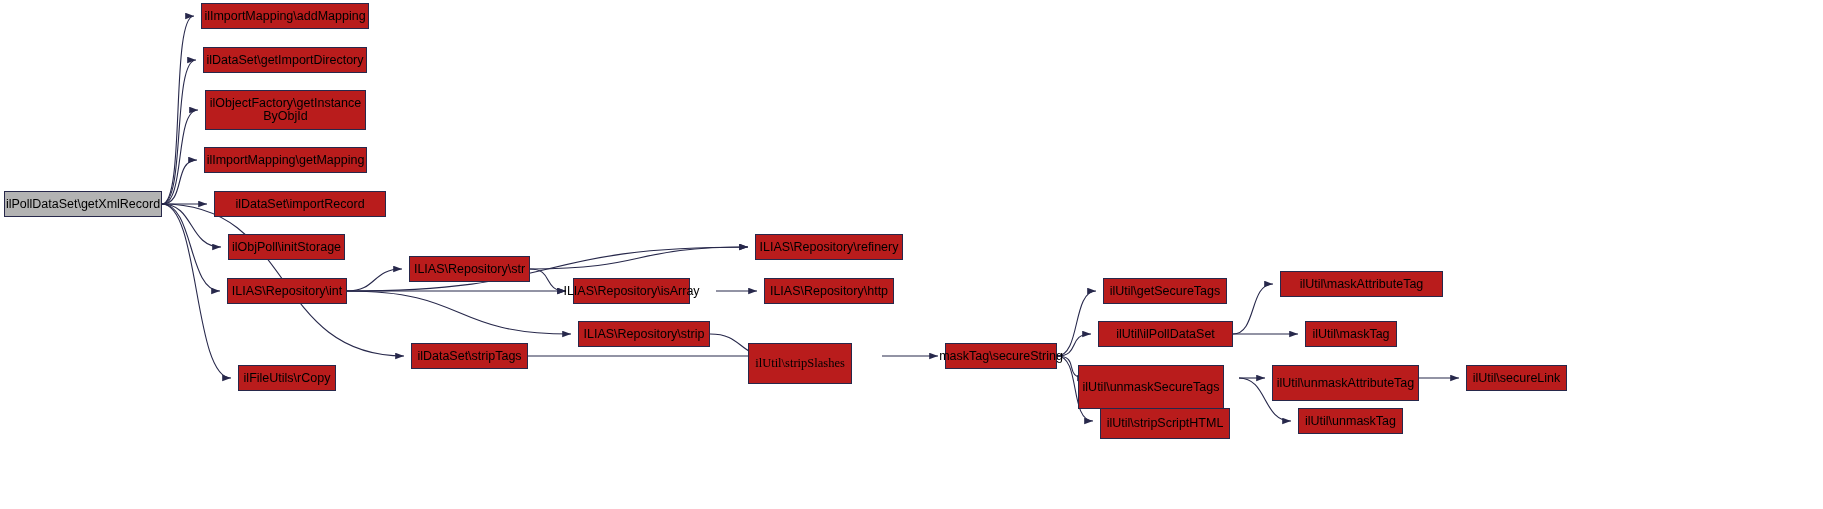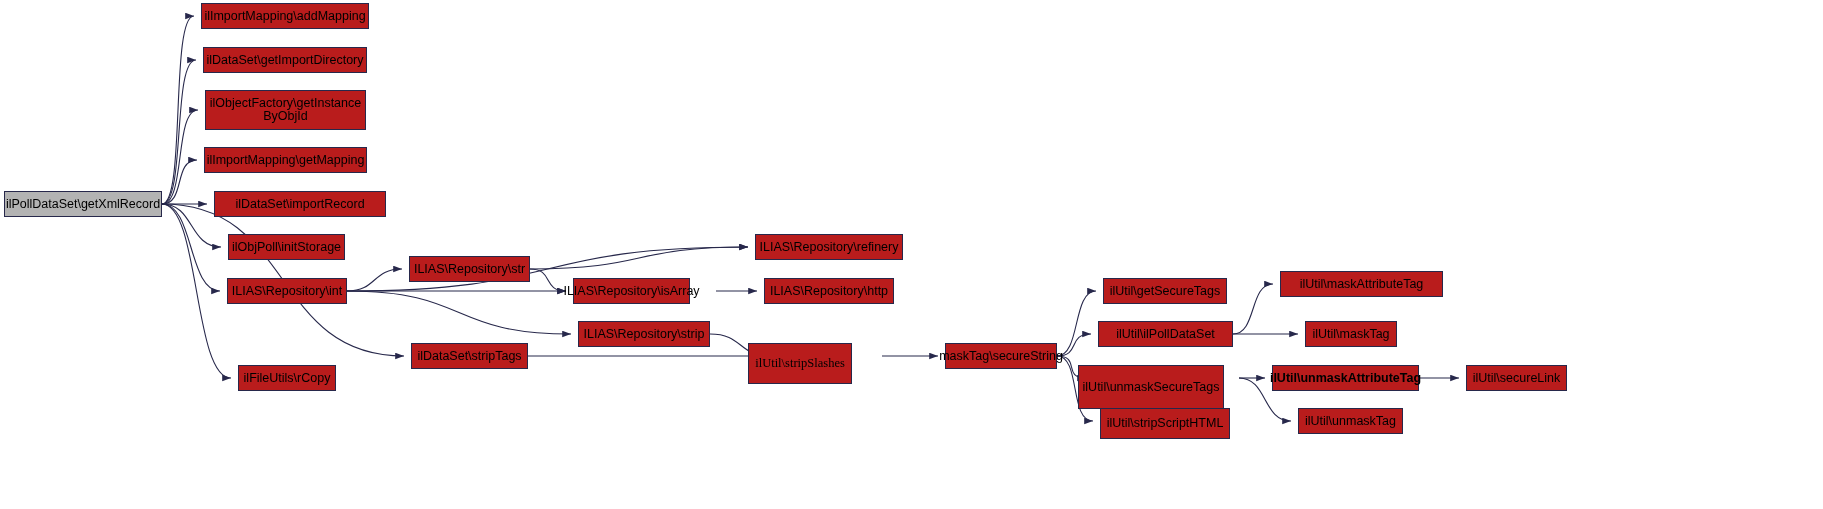--- a/index.html
+++ b/index.html
@@ -101,17 +101,17 @@
       <div class="node" style="left: 755px; top: 234px; width: 148px; height: 26px;">ILIAS\Repository\refinery</div>
       <div class="node" style="left: 764px; top: 278px; width: 130px; height: 26px;">ILIAS\Repository\http</div>
       <div class="node" style="left: 748px; top: 343px; width: 104px; height: 41px; font-family: Liberation Serif, serif;">ilUtil\stripSlashes</div>
       <div class="node" style="left: 945px; top: 343px; width: 112px; height: 26px;">maskTag\secureString</div>
       <div class="node" style="left: 1103px; top: 278px; width: 124px; height: 26px;">ilUtil\getSecureTags</div>
       <div class="node" style="left: 1098px; top: 321px; width: 135px; height: 26px;">ilUtil\ilPollDataSet</div>
       <div class="node" style="left: 1055px; top: 365px; width: 146px; height: 44px; margin-left: 23px;">ilUtil\unmaskSecureTags</div>
       <div class="node" style="left: 1100px; top: 408px; width: 130px; height: 31px;">ilUtil\stripScriptHTML</div>
       <div class="node" style="left: 1280px; top: 271px; width: 163px; height: 26px;">ilUtil\maskAttributeTag</div>
       <div class="node" style="left: 1305px; top: 321px; width: 92px; height: 26px;">ilUtil\maskTag</div>
-      <div class="node" style="left: 1272px; top: 365px; width: 147px; height: 26px; font-weight: bold;">ilUtil\unmaskAttributeTag</div>
+      <div class="node" style="left: 1272px; top: 365px; width: 147px; height: 36px;">ilUtil\unmaskAttributeTag</div>
       <div class="node" style="left: 1298px; top: 408px; width: 105px; height: 26px;">ilUtil\unmaskTag</div>
       <div class="node" style="left: 1466px; top: 365px; width: 101px; height: 26px;">ilUtil\secureLink</div>
     </div>
 </div>
 
 </body></html>

